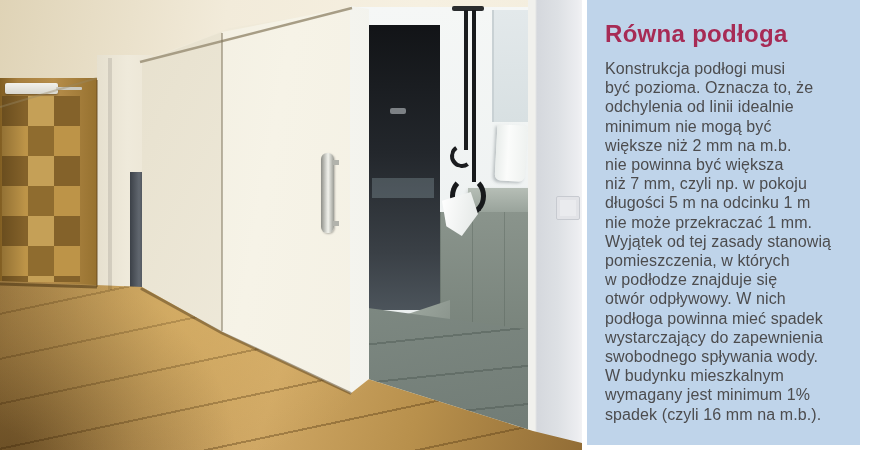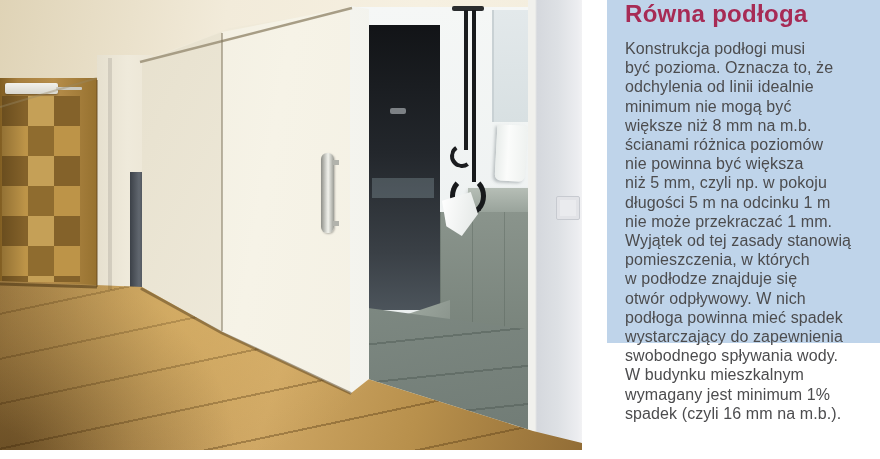--- a/index.html
+++ b/index.html
@@ -112,23 +112,23 @@
     clip-path:polygon(0 281px,142px 287px,222px 332px,350px 393px,352px 374px,533px 431px,582px 443px,582px 450px,0 450px);}
 
   .door-jamb-left{left:0;top:0;width:582px;height:450px;
     background:linear-gradient(90deg,#FBFBF7 0%,#EFEFE8 100%);
     clip-path:polygon(350px 6px,369px 9px,369px 379px,350px 394px);}
 
   .photo-lines{left:0;top:0;width:582px;height:450px;}
 
   
   .side-panel{
-    position:absolute;left:607px;top:0;width:273px;height:343px;
+    position:absolute;left:587px;top:0;width:273px;height:445px;
     background:#BFD4EA;box-sizing:border-box;
-    padding:0 16px 0 18px;
+    padding:20px 16px 0 18px;
   }
   .panel-title{
     margin:0 0 11px 0;
     font-size:24px;font-weight:bold;letter-spacing:0.3px;
     color:#A72B55;
   }
   .panel-body{
     font-size:16px;line-height:19.2px;color:#4C4C4E;letter-spacing:0.1px;
   }
 </style>
@@ -189,24 +189,23 @@
     </svg>
   </div>
 
   <div class="side-panel">
     <h1 class="panel-title">Równa podłoga</h1>
     <div class="panel-body">
         <div>Konstrukcja podłogi musi</div>
         <div>być pozioma. Oznacza to, że</div>
         <div>odchylenia od linii idealnie</div>
         <div>minimum nie mogą być</div>
-        <div>większe niż 8 mm na m.b.</div>
-        <div>ścianami różnica poziomów</div>
+        <div>większe niż 2 mm na m.b.</div>
         <div>nie powinna być większa</div>
-        <div>niż 5 mm, czyli np. w pokoju</div>
+        <div>niż 7 mm, czyli np. w pokoju</div>
         <div>długości 5 m na odcinku 1 m</div>
         <div>nie może przekraczać 1 mm.</div>
         <div>Wyjątek od tej zasady stanowią</div>
         <div>pomieszczenia, w których</div>
         <div>w podłodze znajduje się</div>
         <div>otwór odpływowy. W nich</div>
         <div>podłoga powinna mieć spadek</div>
         <div>wystarczający do zapewnienia</div>
         <div>swobodnego spływania wody.</div>
         <div>W budynku mieszkalnym</div>

